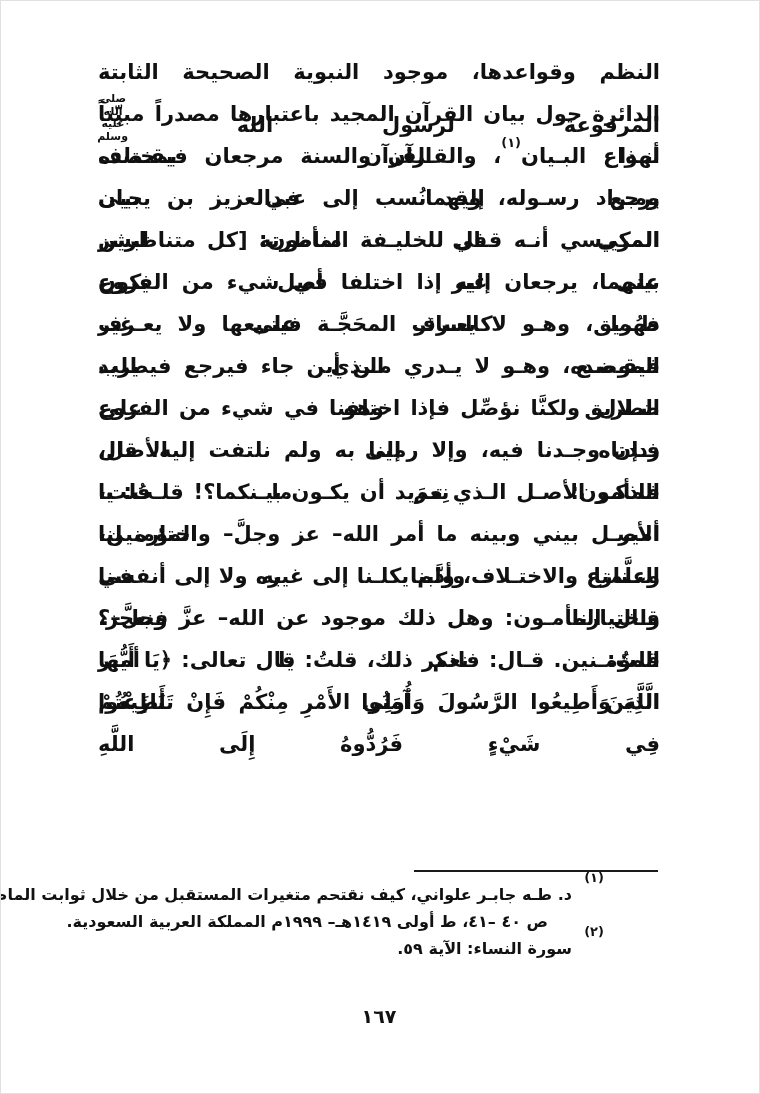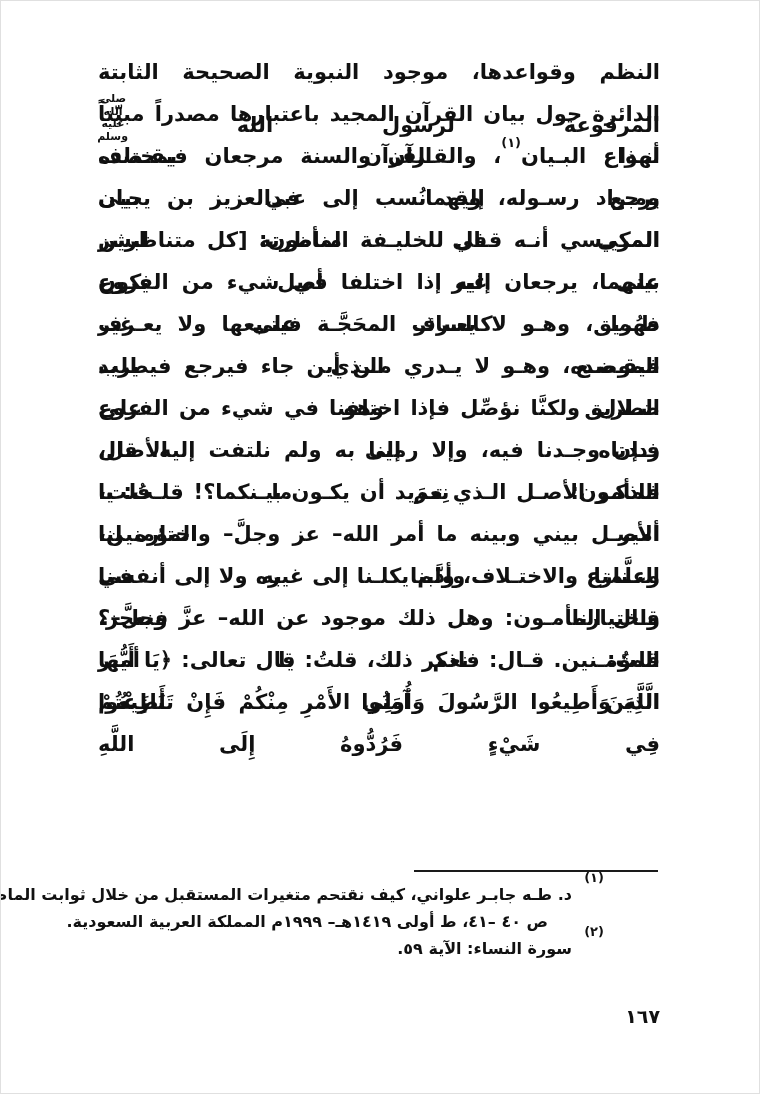--- a/index.html
+++ b/index.html
@@ -80,20 +80,21 @@
     text-align: right;
   }
   .fn-text { flex: 1 1 auto; }
   .fn-text > div { white-space: nowrap; text-align: right; }
   .fn-indent { padding-right: 24px; }
   .page-number {
     position: absolute;
     top: 1004px;
     right: 99px;
     width: 562px;
+    text-align: center;
     direction: rtl;
     font-size: 19px;
     font-weight: bold;
     letter-spacing: 2px;
   }
 </style>
 </head>
 <body>
 
 <div class="page">

